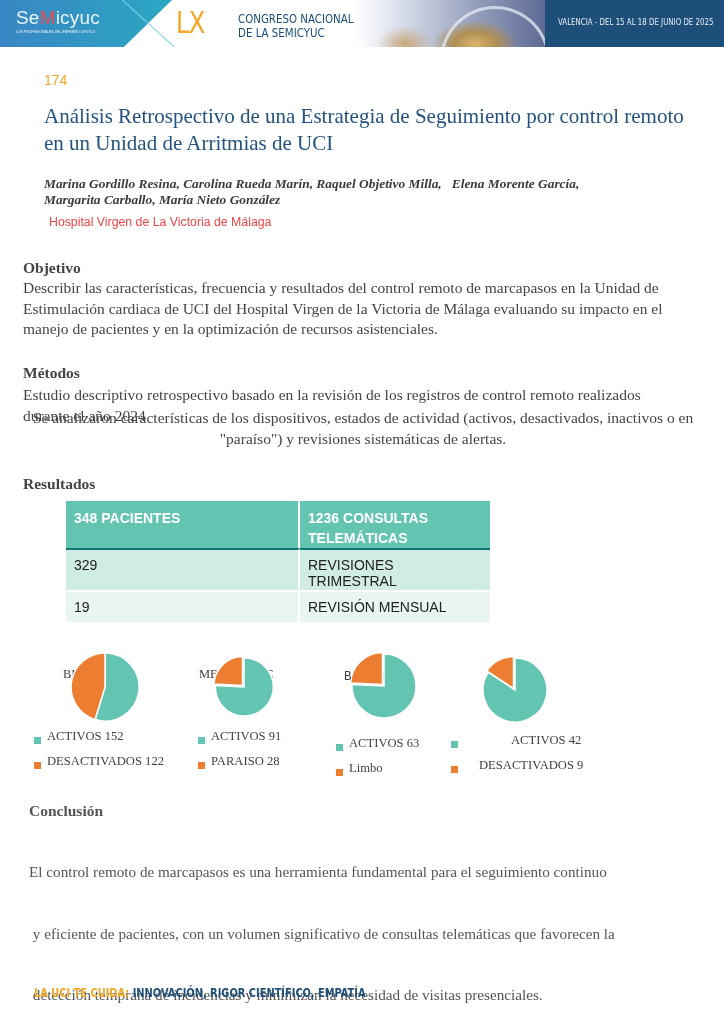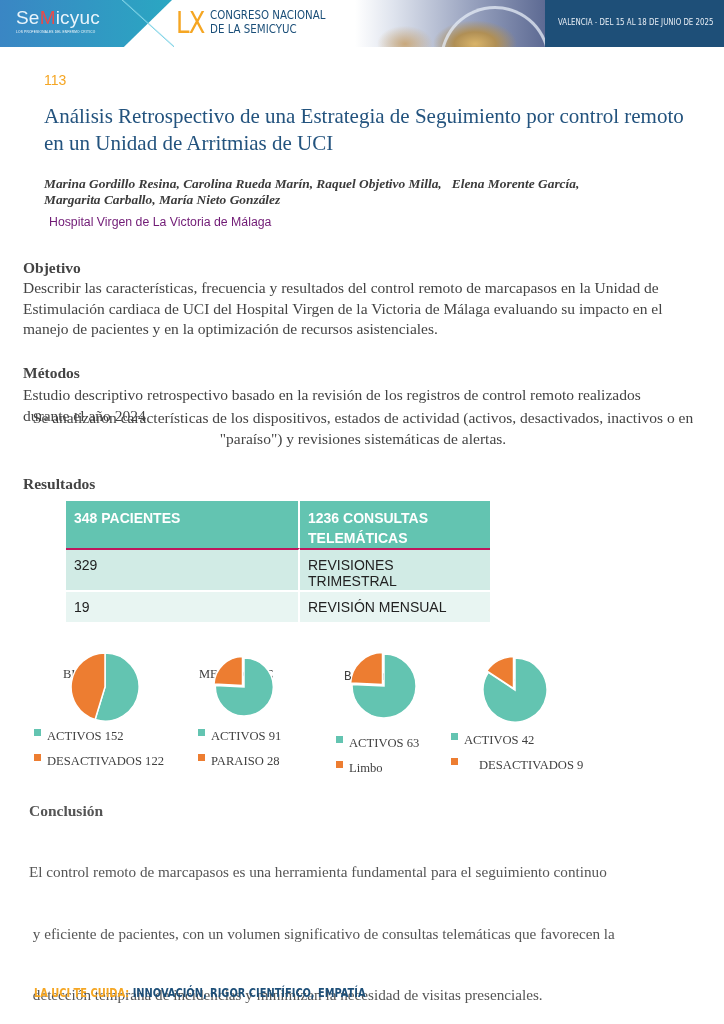--- a/index.html
+++ b/index.html
@@ -15,21 +15,21 @@
   }
   .banner-diag-line {
     position: absolute; left: 122px; top: 0; width: 52px; height: 47px;
     background: linear-gradient(to top right, transparent 49%, #7fd3e6 50%, transparent 52%);
   }
   .logo { position: absolute; left: 16px; top: 7px; color: #e9f4fb; font-family: "Liberation Sans", sans-serif; }
   .logo-main { font-size: 19px; letter-spacing: 0.2px; }
   .logo-main .m { color: #e94b4b; }
   .logo-sub { font-size: 3.2px; letter-spacing: 0.2px; margin-top: 1px; color: #fff; }
 
-  .congress { position: absolute; left: 176px; top: 4px; display: flex; align-items: center; font-family: "DejaVu Sans", sans-serif; }
+  .congress { position: absolute; left: 176px; top: 4px; display: flex; align-items: flex-end; font-family: "DejaVu Sans", sans-serif; gap: 28px; }
   .congress-lx { color: #f5a623; font-size: 31px; font-weight: normal; letter-spacing: -1px; transform: scaleX(0.78); transform-origin: left; width: 34px; line-height: 36px;}
   .congress-text { color: #1a4e78; font-size: 12.5px; line-height: 14px; transform: scaleX(0.82); transform-origin: left; white-space: nowrap; }
 
   .banner-photo {
     position: absolute; left: 355px; top: 0; width: 190px; height: 47px;
     background:
       radial-gradient(ellipse 60px 34px at 120px 44px, #d9b46a 0%, #b08f55 35%, rgba(120,130,160,0) 70%),
       radial-gradient(ellipse 40px 26px at 50px 44px, #c8a87c 0%, rgba(200,180,150,0) 70%),
       linear-gradient(90deg, #ffffff 0%, #dfe4ee 20%, #9aa4c0 60%, #5d6a93 100%);
   }
@@ -37,37 +37,37 @@
     position: absolute; left: 440px; top: 6px; width: 110px; height: 70px;
     border-radius: 55px 55px 0 0; border: 3px solid #e6edf7; border-bottom: none; opacity: 0.75;
   }
   .banner-date-bg { position: absolute; left: 545px; top: 0; width: 179px; height: 47px; background: #1e4f78; }
   .banner-date { position: absolute; left: 558px; top: 17px; color: #e8eef5; font-family: "DejaVu Sans", sans-serif; font-size: 8.4px; white-space: nowrap; transform: scaleX(0.84); transform-origin: left; }
 
   
   .abs-num { position: absolute; left: 44px; top: 72px; color: #f5a623; font-family: "Liberation Sans", sans-serif; font-size: 14px; }
   .title { position: absolute; left: 44px; top: 103px; width: 640px; color: #23537e; font-size: 21px; line-height: 27px; }
   .authors { position: absolute; left: 44px; top: 176px; width: 640px; color: #3b3b3b; font-size: 13.4px; line-height: 16px; font-weight: bold; font-style: italic; }
-  .hospital { position: absolute; left: 49px; top: 215px; color: #701a75; font-family: "Liberation Sans", sans-serif; font-size: 12.3px; }
+  .hospital { position: absolute; left: 49px; top: 215px; color: #ef4444; font-family: "Liberation Sans", sans-serif; font-size: 12.3px; }
 
   
   .sec-head { position: absolute; left: 23px; color: #444; font-weight: bold; font-size: 15.5px; }
   .sec-text { position: absolute; left: 23px; width: 680px; color: #444; font-size: 15.5px; line-height: 20.5px; }
 
   
   .res-table { position: absolute; left: 20px; top: 501px; width: 470px; border-collapse: separate; border-spacing: 0; font-family: "Liberation Sans", sans-serif; padding-left: 46px; }
   .res-table td { vertical-align: top; padding: 0 8px; font-size: 14px; color: #222; }
   .res-table .hdr td { background: #63c4b1; color: #fff; font-weight: bold; height: 47px; padding-top: 7px; line-height: 20px; }
-  .res-table .row1 td { background: #d1ebe5; height: 42px; padding-top: 7px; border-top: 2px solid #be185d; }
+  .res-table .row1 td { background: #d1ebe5; height: 42px; padding-top: 7px; border-top: 2px solid #0f766e; }
   .res-table .row2 td { background: #e8f5f2; height: 32px; padding-top: 7px; border-top: 2px solid #fff; }
   .res-table td.c1 { width: 234px; border-right: 2px solid #fff; }
   .pie-title { position: absolute; font-size: 12.5px; color: #404040; white-space: nowrap; margin-top: 42px; }
   .pie { position: absolute; border-radius: 50%; }
   .pie svg { display: block; }
-  .legend-item { position: absolute; font-size: 12.6px; color: #404040; white-space: nowrap; display: flex; align-items: flex-start; }
+  .legend-item { position: absolute; font-size: 12.6px; color: #404040; white-space: nowrap; display: flex; align-items: flex-end; }
   .swatch { display: inline-block; width: 7px; height: 7px; margin-right: 6px; }
 
   
   .footer { position: absolute; left: 34px; top: 986px; font-family: "DejaVu Sans", sans-serif; font-size: 12px; white-space: nowrap; transform: scaleX(0.82); transform-origin: left; font-weight: bold; }
   .footer .a { color: #f5a623; }
   .footer .b { color: #1e4f78; }
 </style>
 </head>
 <body>
 
@@ -84,21 +84,21 @@
       <div>CONGRESO NACIONAL</div>
       <div>DE LA SEMICYUC</div>
     </div>
   </div>
   <div class="banner-photo"></div>
   <div class="banner-photo-arch"></div>
   <div class="banner-date-bg"></div>
   <div class="banner-date">VALENCIA - DEL 15 AL 18 DE JUNIO DE 2025</div>
 </div>
 
-<div class="abs-num">113</div>
+<div class="abs-num">174</div>
 <div class="title">Análisis Retrospectivo de una Estrategia de Seguimiento por control remoto en un Unidad de Arritmias de UCI</div>
 <div class="authors">
   <div style="white-space:pre;">Marina Gordillo Resina, Carolina Rueda Marín, Raquel Objetivo Milla,   Elena Morente García,</div>
   <div>Margarita Carballo, María Nieto González</div>
 </div>
 <div class="hospital">Hospital Virgen de La Victoria de Málaga</div>
 
 <div class="sec-head" style="top:259px;">Objetivo</div>
 <div class="sec-text" style="top:278px; width:640px;">Describir las características, frecuencia y resultados del control remoto de marcapasos en la Unidad de Estimulación cardiaca de UCI del Hospital Virgen de la Victoria de Málaga evaluando su impacto en el manejo de pacientes y en la optimización de recursos asistenciales.</div>
 
@@ -173,21 +173,21 @@
     <span>Limbo</span>
   </div>
 
 <div class="pie-title" style="left:487px; top:630px;">Abbot</div>
 <div class="pie" style="left:482px; top:657px; width:66px; height:66px;">
   <svg width="66" height="66" viewBox="-33 -33 66 66">
     <path d="M0 0 L0 -32 A32 32 0 1 1 -26.7 -17.6 Z" fill="#63c4b1" stroke="#fff" stroke-width="1.5"></path>
     <path d="M-1.5 -1.5 L-28.2 -19.1 A32 32 0 0 1 -1.5 -33.5 Z" fill="#ed7d31" stroke="#fff" stroke-width="1.5"></path>
   </svg>
 </div>
-<div class="legend-item" style="left:451px; top:733px;">
+<div class="legend-item" style="left:451px; top:733px;gap:47px;">
     <span class="swatch" style="background:#63c4b1;"></span>
     <span>ACTIVOS 42</span>
   </div>
 <div class="legend-item" style="left:451px; top:758px;gap:15px;">
     <span class="swatch" style="background:#ed7d31;"></span>
     <span>DESACTIVADOS 9</span>
   </div>
 
 <div class="sec-head" style="left:29px; top:802px; color:#555;">Conclusión</div>
 <div class="sec-text" style="top:821px; left:29px; width:690px; color:#555; white-space:pre; font-size:15.2px;">

